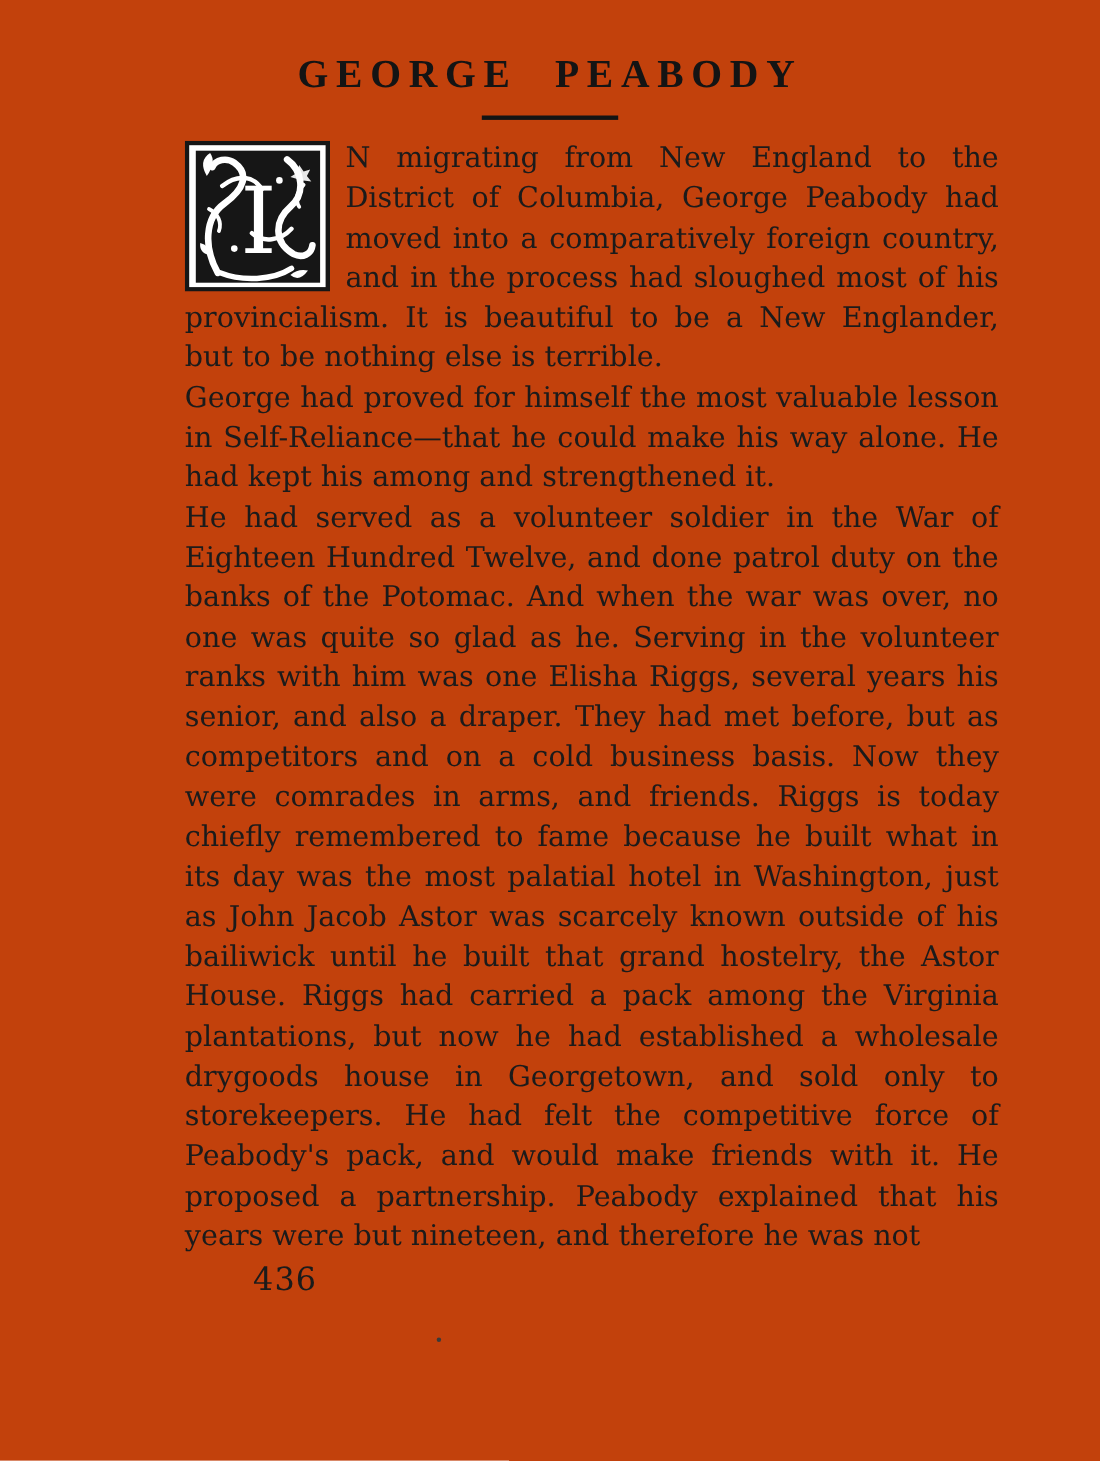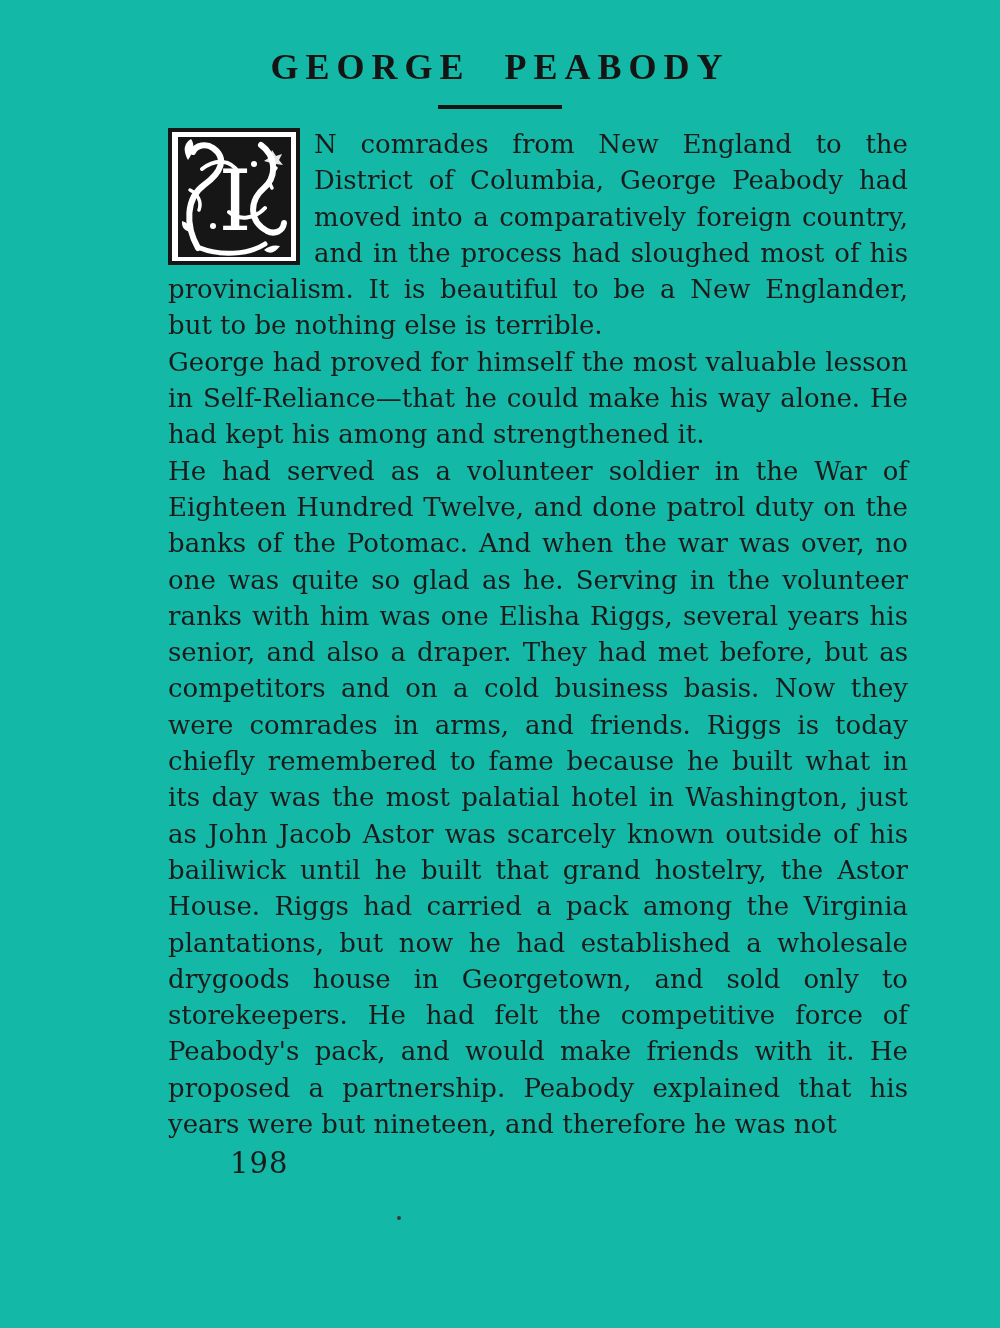--- a/index.html
+++ b/index.html
@@ -4,21 +4,21 @@
 <style>
   html, body {
     margin: 0;
     padding: 0;
     background: #ffffff;
   }
   .page {
     position: relative;
     width: 1000px;
     height: 1328px;
-    background: #14b8a6;
+    background: #c2410c;
     color: #1b1b1b;
     font-family: "DejaVu Serif", serif;
     overflow: hidden;
   }
   .content {
     margin-left: 168px;
     width: 740px;
   }
   .title {
     margin: 0;
@@ -104,27 +104,27 @@
             <g fill="#ffffff">
               <path d="M20 32 q 9 -13 3 -21 q -11 7 -3 21 z"></path>
               <path d="M112 118 q -9 -2 -16 4 q 8 7 16 -4 z"></path>
               <path d="M24 104 q -2 -9 -10 -11 q -1 10 10 11 z"></path>
               <path d="M104 22 l 4 6 6 -2 -3 6 4 5 -7 -1 -4 6 -1 -7 -7 -2 6 -4 z" opacity="0.9"></path>
               <circle cx="45" cy="98" r="3"></circle>
               <circle cx="86" cy="36" r="3"></circle>
             </g>
             <text x="67" y="102" text-anchor="middle" font-family="DejaVu Serif, serif" font-size="84" fill="#ffffff">I</text>
           </svg>
-        </span><span>N comrades from New England to the District of Columbia, George Peabody had moved into a comparatively foreign country, and in the process had sloughed most of his provincialism. It is beautiful to be a New Englander, but to be nothing else is terrible.</span>
+        </span><span>N migrating from New England to the District of Columbia, George Peabody had moved into a comparatively foreign country, and in the process had sloughed most of his provincialism. It is beautiful to be a New Englander, but to be nothing else is terrible.</span>
       </p>
 
       <p>George had proved for himself the most valuable lesson in Self-Reliance—that he could make his way alone. He had kept his among and strengthened it.</p>
 
       <p>He had served as a volunteer soldier in the War of Eighteen Hundred Twelve, and done patrol duty on the banks of the Potomac. And when the war was over, no one was quite so glad as he. Serving in the volunteer ranks with him was one Elisha Riggs, several years his senior, and also a draper. They had met before, but as competitors and on a cold business basis. Now they were comrades in arms, and friends. Riggs is today chiefly remembered to fame because he built what in its day was the most palatial hotel in Washington, just as John Jacob Astor was scarcely known outside of his bailiwick until he built that grand hostelry, the Astor House. Riggs had carried a pack among the Virginia plantations, but now he had established a wholesale drygoods house in Georgetown, and sold only to storekeepers. He had felt the competitive force of Peabody's pack, and would make friends with it. He proposed a partnership. Peabody explained that his years were but nineteen, and therefore he was not</p>
 
     </div>
 
-    <div class="page-number">198</div>
+    <div class="page-number">436</div>
   </div>
 
   <div class="speck"></div>
 
 </div>
 
 </body></html>

